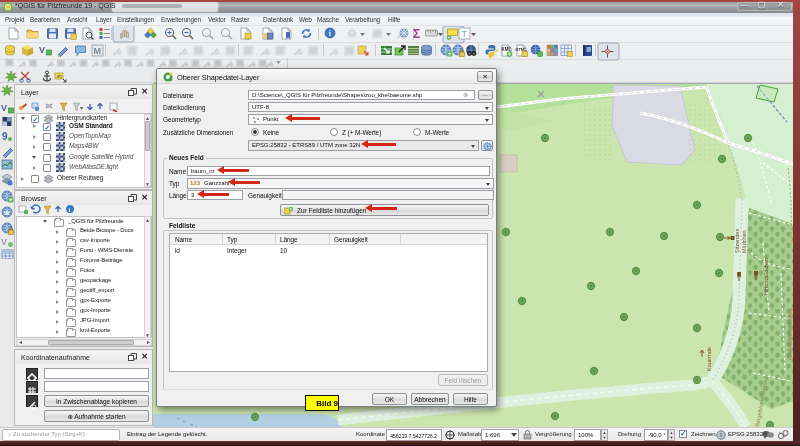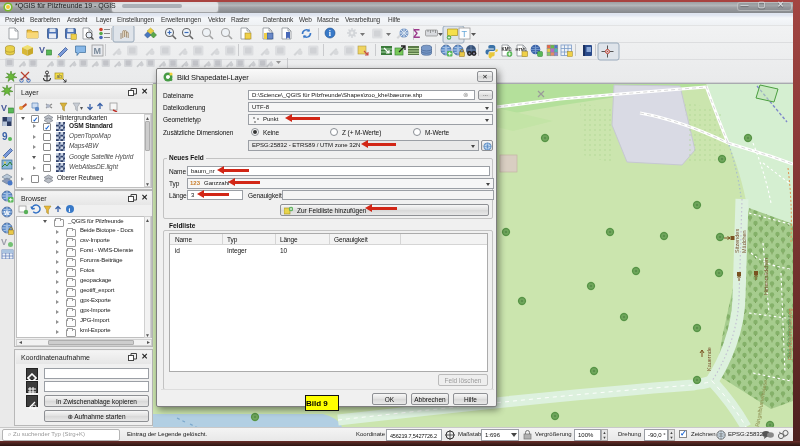--- a/index.html
+++ b/index.html
@@ -816,21 +816,21 @@
   <div class="btn" style="left:44px;top:410px;width:105px;height:12px;padding-top:2px;">⊕ Aufnahme starten</div>
 
   <div class="abs" id="dlg">
     <div id="dlgtitle"></div>
     <svg class="abs" style="left:6px;top:3px" width="10" height="10" viewBox="0 0 10 10">
         <circle cx="5" cy="5" r="4.5" fill="#469b45"></circle>
         <circle cx="5" cy="5" r="2.1" fill="#fff"></circle>
         <path d="M6.5 6 L9 8.5" stroke="#469b45" stroke-width="2"></path>
         <circle cx="8" cy="2" r="1.6" fill="#f3d23d"></circle>
       </svg>
-    <div class="lbl" style="left:20px;top:4px;font-size:7.5px;">Bild Shapedatei-Layer</div>
+    <div class="lbl" style="left:20px;top:4px;font-size:7.5px;">Oberer Shapedatei-Layer</div>
     <div class="btn" style="left:320px;top:2px;width:16px;height:11px;padding-top:1px;">✕</div>
     <div class="lbl" style="left:6px;top:23px;">Dateiname</div>
     <div class="field" style="left:91px;top:21px;width:227px;height:10px;">D:\Science\_QGIS für Pilzfreunde\Shapes\zoo_khe\baeume.shp</div>
     <div class="lbl" style="left:306px;top:22px;color:#999;">⊗</div>
     <div class="btn" style="left:321px;top:21px;width:15px;height:10px;font-size:6px;">...</div>
     <div class="lbl" style="left:6px;top:35px;">Dateikodierung</div>
     <div class="drop" style="left:91px;top:33px;width:245px;height:10px;">UTF-8</div>
     <div class="lbl" style="left:6px;top:47px;">Geometrietyp</div>
     <div class="drop" style="left:91px;top:45px;width:245px;height:11px;padding-left:14px;">Punkt</div>
     <svg class="abs" style="left:95px;top:47px" width="8" height="8">
@@ -891,21 +891,21 @@
       <div class="lbl" style="left:5px;top:13px;">id</div>
       <div class="lbl" style="left:57px;top:13px;">Integer</div>
       <div class="lbl" style="left:110px;top:13px;">10</div>
     </div>
     <div class="btn" style="left:281px;top:305px;width:50px;height:12px;color:#9a9a9a;padding-top:2px;background:#eee;border-color:#bbb;">Feld löschen</div>
     <div class="abs" style="left:4px;top:320px;width:333px;height:1px;background:#ddd;"></div>
     <div class="btn" style="left:215px;top:324px;width:35px;height:12px;padding-top:2px;">OK</div>
     <div class="btn" style="left:254px;top:324px;width:38px;height:12px;padding-top:2px;">Abbrechen</div>
     <div class="btn" style="left:296px;top:324px;width:35px;height:12px;padding-top:2px;">Hilfe</div>
   </div>
-  <div class="abs" style="left:305px;top:395px;width:34px;height:16px;background:#ffff00;border:1.5px solid #111;font-size:8px;font-weight:700;color:#000;text-align:left;padding-top:3px;z-index:5;">Bild 9</div>
+  <div class="abs" style="left:305px;top:395px;width:34px;height:16px;background:#ffff00;border:1.5px solid #111;font-size:8px;font-weight:700;color:#000;text-align:right;padding-top:3px;z-index:5;">Bild 9</div>
 
   <div class="abs" id="statusbar"></div>
   <div class="abs" style="left:2px;top:429px;width:118px;height:12px;background:#fff;border:1px solid #b5b5b5;border-radius:2px;"></div>
   <div class="st" style="left:8px;top:431px;color:#999;">⌕ Zu suchender Typ (Strg+K)</div>
   <div class="st" style="left:127px;top:431px;color:#111;">Eintrag der Legende gelöscht.</div>
   <div class="st" style="left:356px;top:431px;">Koordinate</div>
   <div class="field" style="left:386px;top:429px;width:56px;height:12px;font-size:5.5px;letter-spacing:-.2px;padding-top:3px;">456219.7,5427726.2</div>
   <svg class="abs" style="left:445px;top:429px" width="11" height="11">
       <circle cx="5" cy="6" r="4" fill="none" stroke="#333" stroke-width="1"></circle>
       <path d="M5 1 v10 M0 6 h10" stroke="#333" stroke-width=".8"></path>

